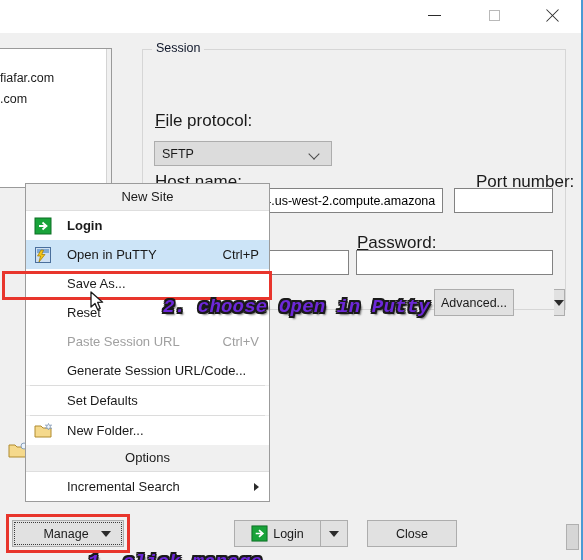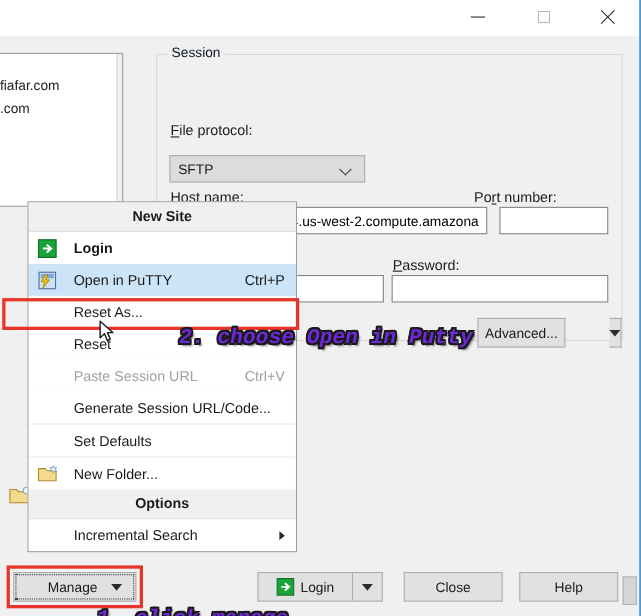--- a/index.html
+++ b/index.html
@@ -126,21 +126,21 @@
     position: absolute;
     left: 152px; top: 8px;
     background: #f0f0f0;
     padding: 0 4px;
     font-size: 12.5px;
     color: #0f172a;
   }
 
   .field-label {
     position: absolute;
-    font-size: 13px;
+    font-size: 17px;
     color: #1a1a1a;
     white-space: nowrap;
   }
   .field-label u { text-decoration: underline; }
 
   
   #label-file-protocol { left: 155px; top: 78px; }
   #combo-file-protocol {
     position: absolute;
     left: 154px; top: 108px;
@@ -183,21 +183,21 @@
     border: 1px solid #828282;
     box-sizing: border-box;
     font-family: "Liberation Sans", sans-serif;
     font-size: 12.5px;
     color: #000000;
     padding: 0 3px;
     outline: none;
   }
 
   
-  #label-port-number { left: 431px; top: 139px; }
+  #label-port-number { left: 476px; top: 139px; }
   #port-wrap {
     position: absolute;
     left: 454px; top: 155px;
     width: 99px; height: 25px;
     background: #ffffff;
     border: 1px solid #828282;
     box-sizing: border-box;
     display: flex;
     align-items: stretch;
   }
@@ -292,21 +292,20 @@
     padding: 0;
   }
   .menu-header {
     height: 26px;
     line-height: 26px;
     text-align: center;
     font-size: 13px;
     color: #1a1a1a;
     background: #f0f0f0;
     border-bottom: 1px solid #dedede;
-    font-weight: bold;
   }
   .menu-item {
     position: relative;
     height: 29px;
     display: flex;
     align-items: center;
     background: #ffffff;
     font-size: 13px;
     color: #1a1a1a;
     padding-left: 41px;
@@ -557,21 +556,21 @@
         <svg class="menu-icon" viewBox="0 0 18 18">
           <rect x="1.5" y="1.5" width="15" height="15" fill="#cfe0f2" stroke="#4a6f9c" stroke-width="1"></rect>
           <rect x="3" y="3" width="12" height="4" fill="#7fa8d4"></rect>
           <path d="M7 4 L3.5 10 H6.5 L5 16 L11 8.5 H7.8 L9.5 4 Z" fill="#f5c518" stroke="#9c7a00" stroke-width="0.7"></path>
         </svg>
         <span>Open in PuTTY</span>
         <span class="shortcut">Ctrl+P</span>
       </div>
 
       <div class="menu-item">
-        <span>Reset As...</span>
+        <span>Save As...</span>
       </div>
 
       <div class="menu-item">
         <span>Reset</span>
       </div>
 
       <div class="menu-item disabled">
         <span>Paste Session URL</span>
         <span class="shortcut">Ctrl+V</span>
       </div>
@@ -623,20 +622,19 @@
           <path d="M5 9 h6 M8.5 5.5 L12.5 9 L8.5 12.5" fill="none" stroke="#ffffff" stroke-width="1.8"></path>
         </svg>
         <span>Login</span>
       </div>
       <div id="btn-login-dropdown">
         <span class="tri-down"></span>
       </div>
     </div>
 
     <button class="plain-btn" id="btn-close-dialog">Close</button>
-    <button class="plain-btn" id="btn-help">Help</button>
 
     <div class="annotation" id="annotation-step2">2. choose Open in Putty</div>
     <div class="annotation" id="annotation-step1">1. click manage</div>
 
     <div id="right-scroll-thumb"></div>
   </div>
 </div>
 
 </body></html>

